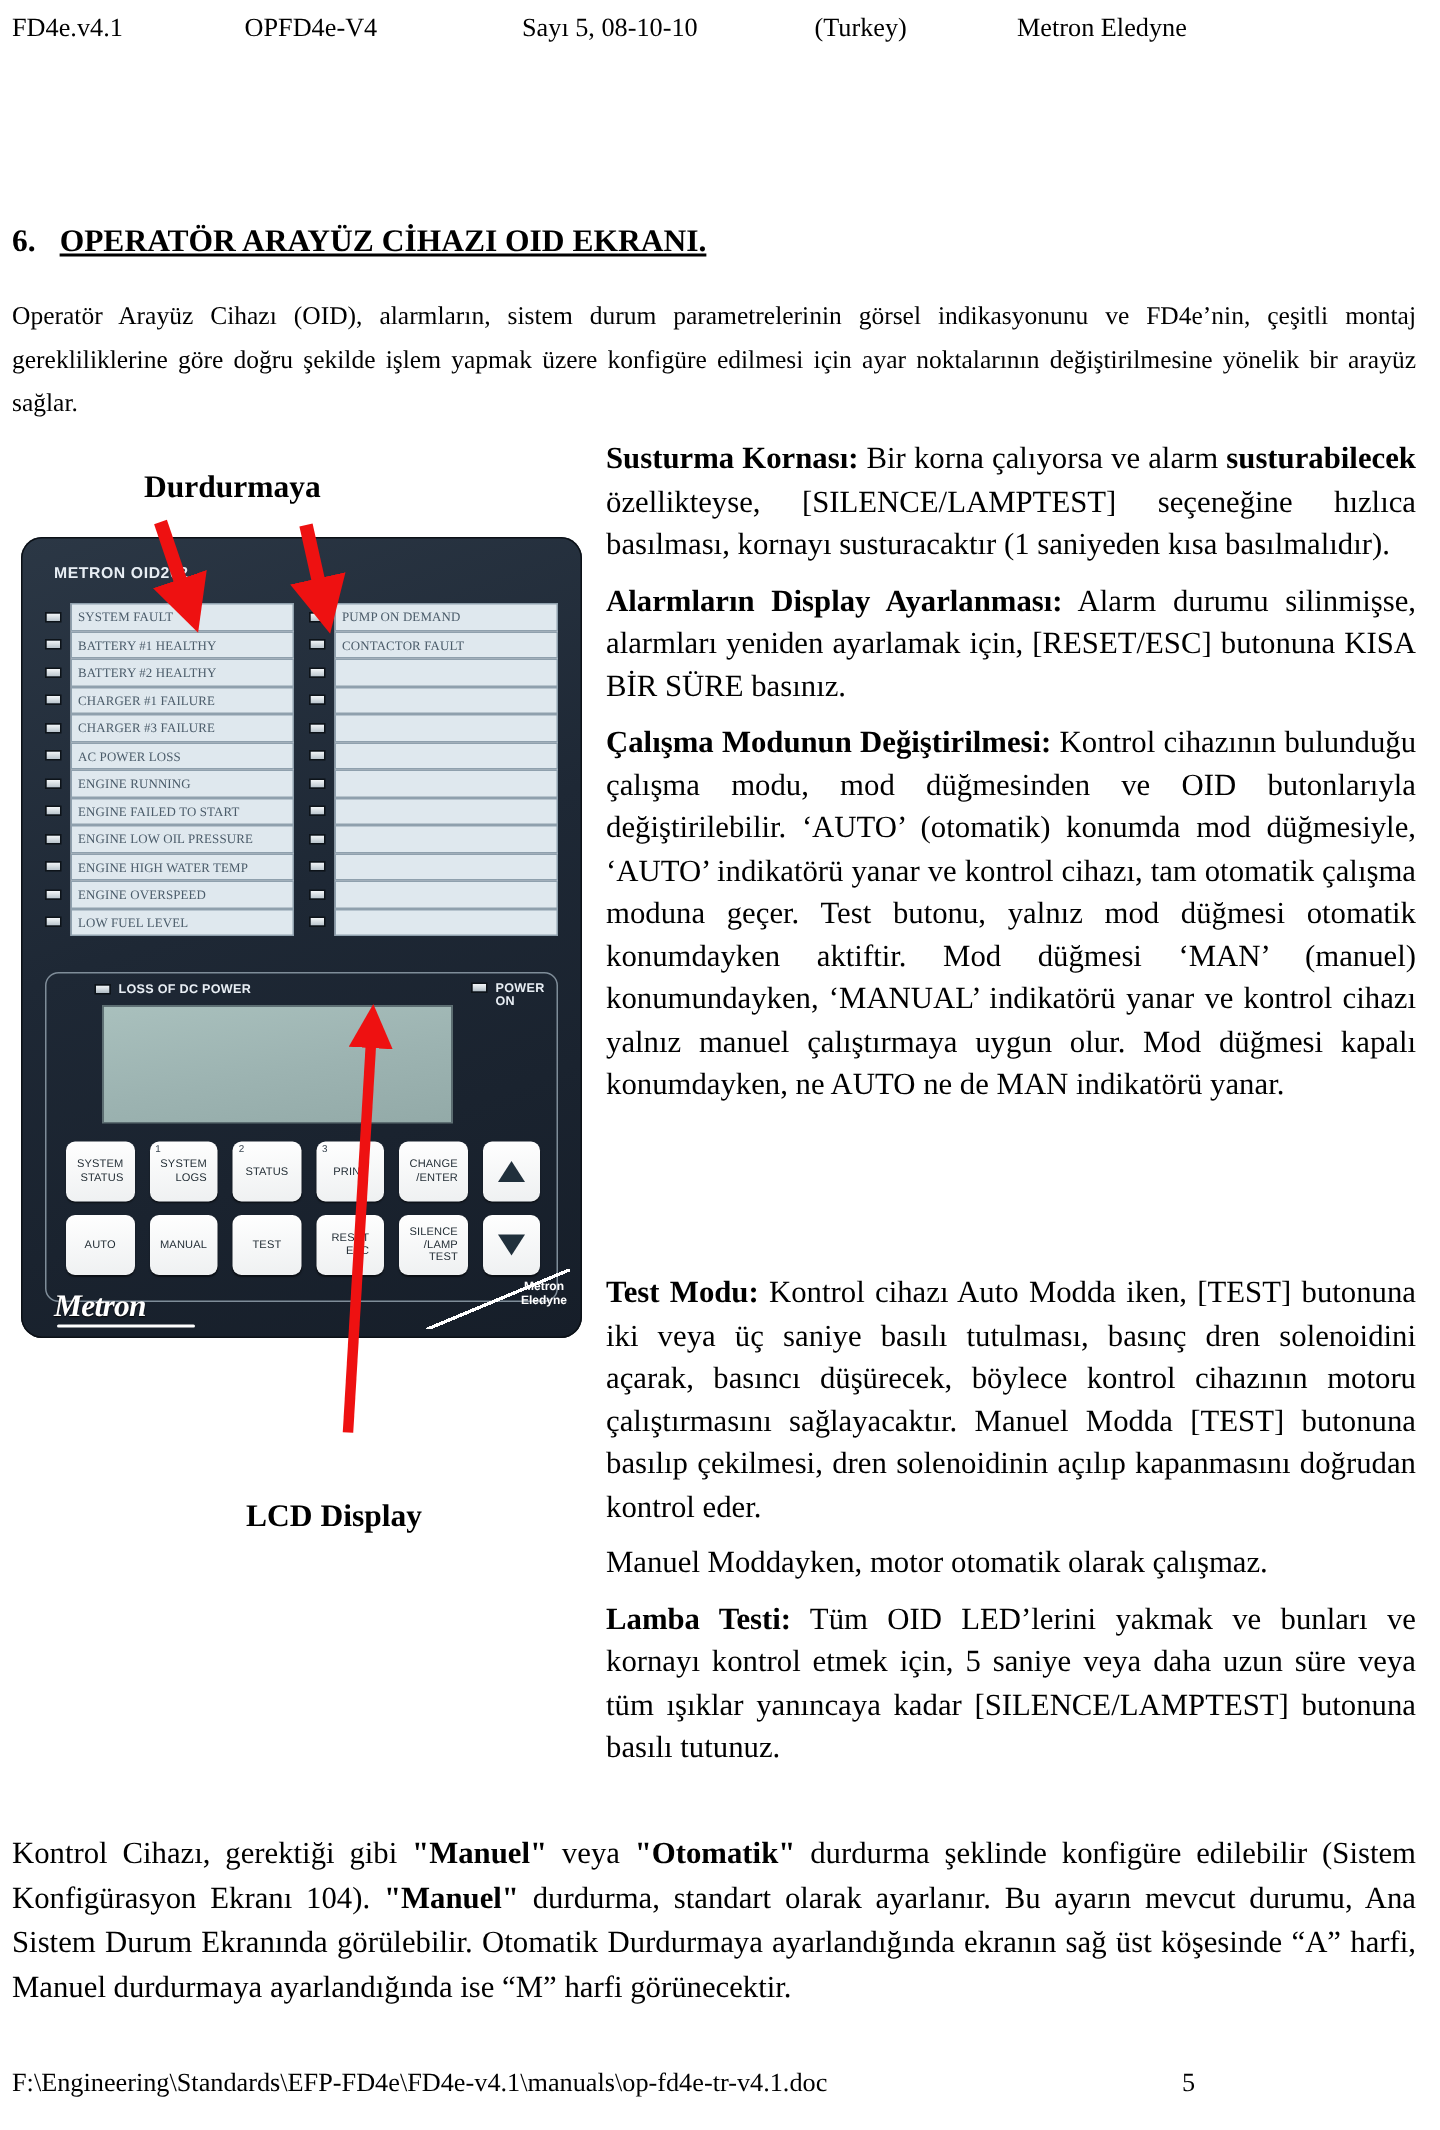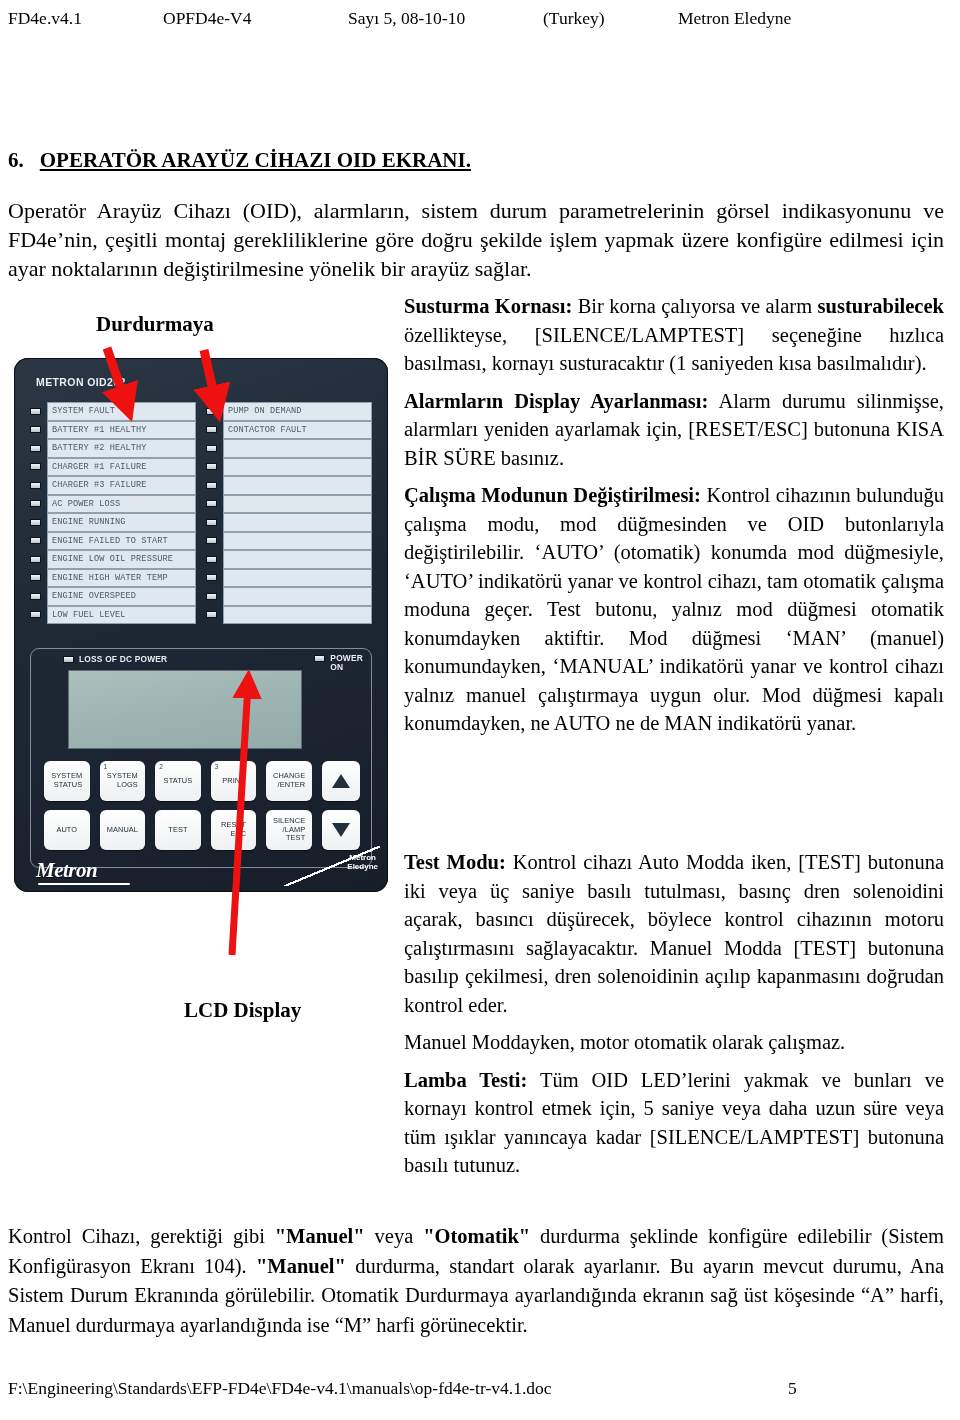--- a/index.html
+++ b/index.html
@@ -49,21 +49,21 @@
   }
   .sec-num { margin-right: 16px; }
   .sec-title { text-decoration: underline; }
 
   
   .intro {
     position: absolute;
     top: 196px;
     left: 8px;
     width: 936px;
-    font-size: 22px;
+    font-size: 17px;
     line-height: 29px;
     text-align: justify;
     text-justify: inter-word;
   }
 
   
   .rightcol {
     position: absolute;
     top: 292px;
     left: 404px;
@@ -121,21 +121,21 @@
   .footer .fpage { position: absolute; left: 780px; top: 0; }
 
   
   .callout {
     position: absolute;
     font-weight: bold;
     font-size: 21px;
     white-space: nowrap;
   }
   #callout-annunciator { top: 312px; left: 96px; }
-  #callout-lcd { top: 998px; left: 184px; }
+  #callout-lcd { top: 998px; left: 164px; }
 
   
   .device-wrap {
     position: absolute;
     top: 352px;
     left: 8px;
     width: 386px;
     height: 548px;
   }
   .device {
@@ -191,21 +191,21 @@
     border: 1px solid #0d1319;
     margin-right: 6px;
     flex: 0 0 auto;
   }
   .ann-win {
     flex: 1 1 auto;
     height: 16.5px;
     background: #dfe8ee;
     border: 1px solid #8fa0ad;
     color: #4a5b69;
-    font-family: Liberation Mono, monospace;
+    font-family: Liberation Serif, serif;
     font-size: 8.6px;
     line-height: 16px;
     padding-left: 4px;
     letter-spacing: 0.1px;
     overflow: hidden;
     white-space: nowrap;
   }
 
   
   .lower-panel {

